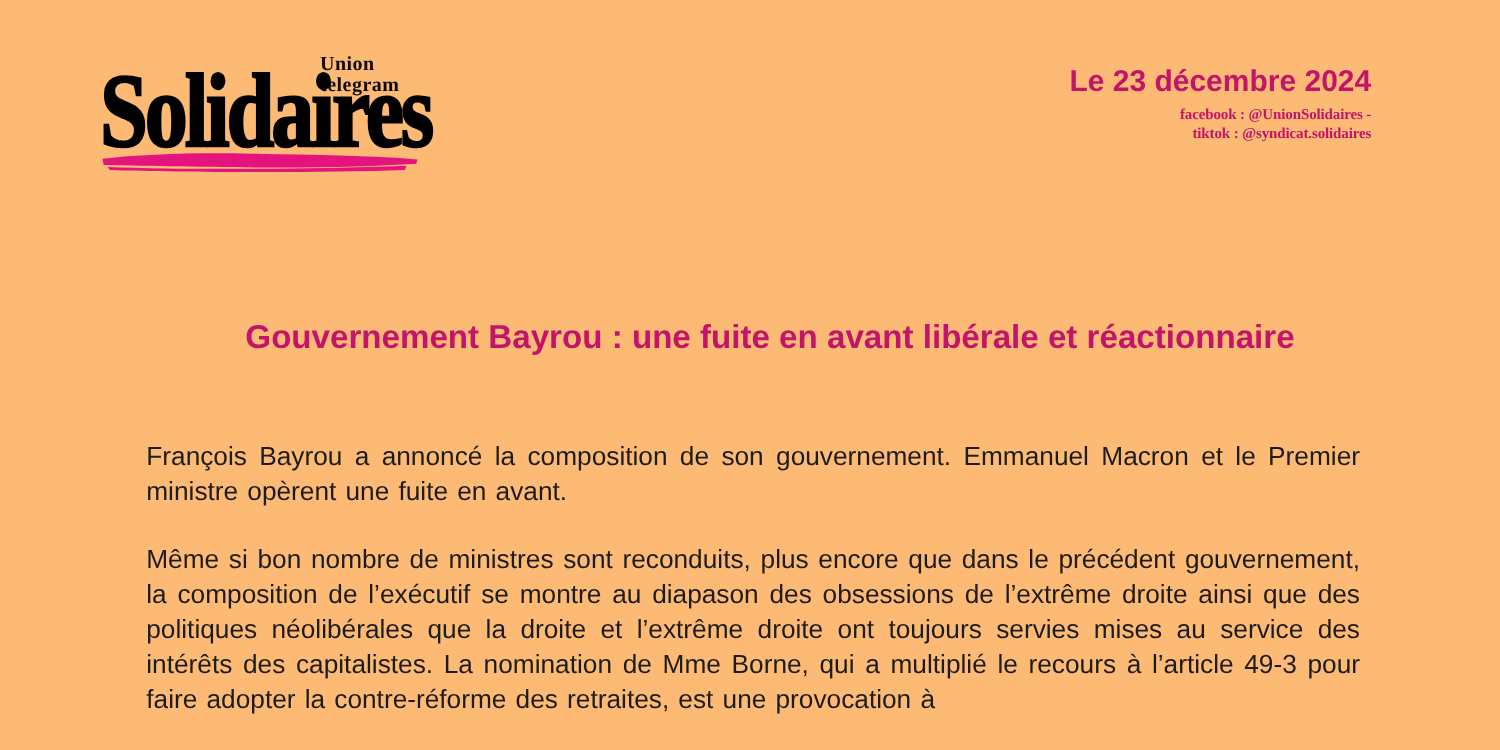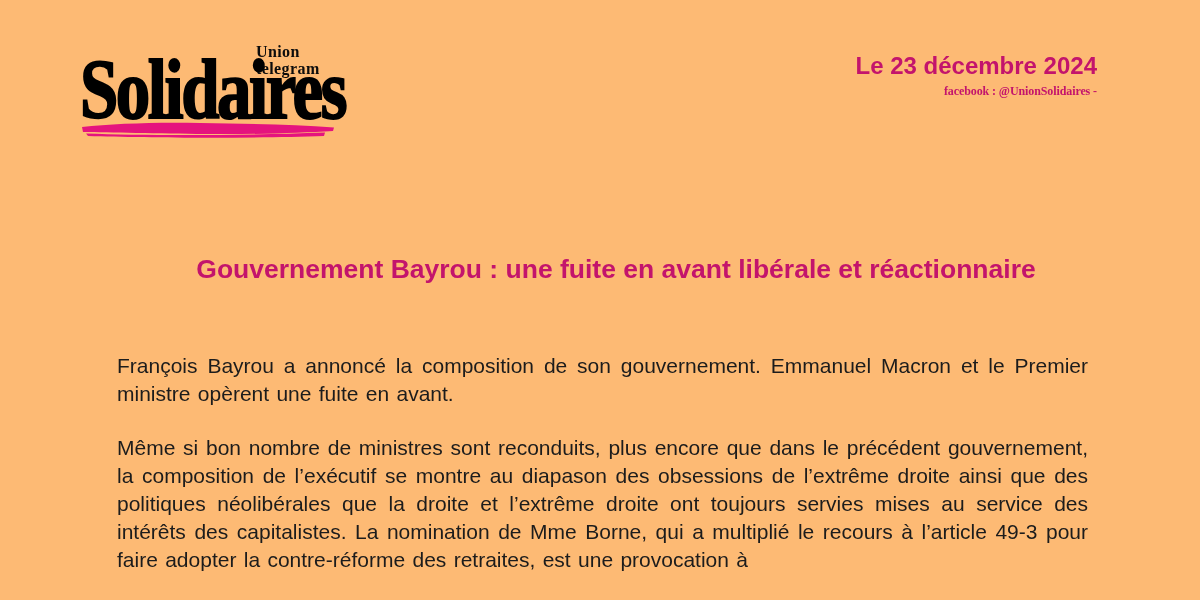--- a/index.html
+++ b/index.html
@@ -73,20 +73,21 @@
     <svg class="logo-underline" width="260" height="22" viewBox="0 0 260 22" aria-hidden="true">
       <path d="M4 8 C 35 4.5, 80 3, 122 4 C 172 5, 217 5.5, 256 8.5 L 255 12 C 222 14, 177 15.5, 127 15 C 82 14.5, 30 13.5, 5 13 Z" fill="#e5137e"></path>
       <path d="M8 14.5 C 65 16.5, 152 17, 247 13.5 L 246 17 C 177 19.5, 70 19, 10 17 Z" fill="#e5137e"></path>
     </svg>
   </div>
 
   <div class="header-right">
     <div class="date">Le 23 décembre 2024</div>
     <div class="social">
       <div>facebook : @UnionSolidaires -</div>
+      <div>tiktok : @syndicat.solidaires</div>
     </div>
   </div>
 
   <h1 class="doc-title">Gouvernement Bayrou : une fuite en avant libérale et réactionnaire</h1>
 
   <div class="body-text">
     <p>François Bayrou a annoncé la composition de son gouvernement. Emmanuel Macron et le Premier ministre opèrent une fuite en avant.</p>
     <p>Même si bon nombre de ministres sont reconduits, plus encore que dans le précédent gouvernement, la composition de l’exécutif se montre au diapason des obsessions de l’extrême droite ainsi que des politiques néolibérales que la droite et l’extrême droite ont toujours servies mises au service des intérêts des capitalistes. La nomination de Mme Borne, qui a multiplié le recours à l’article 49-3 pour faire adopter la contre-réforme des retraites, est une provocation à</p>
   </div>
 

